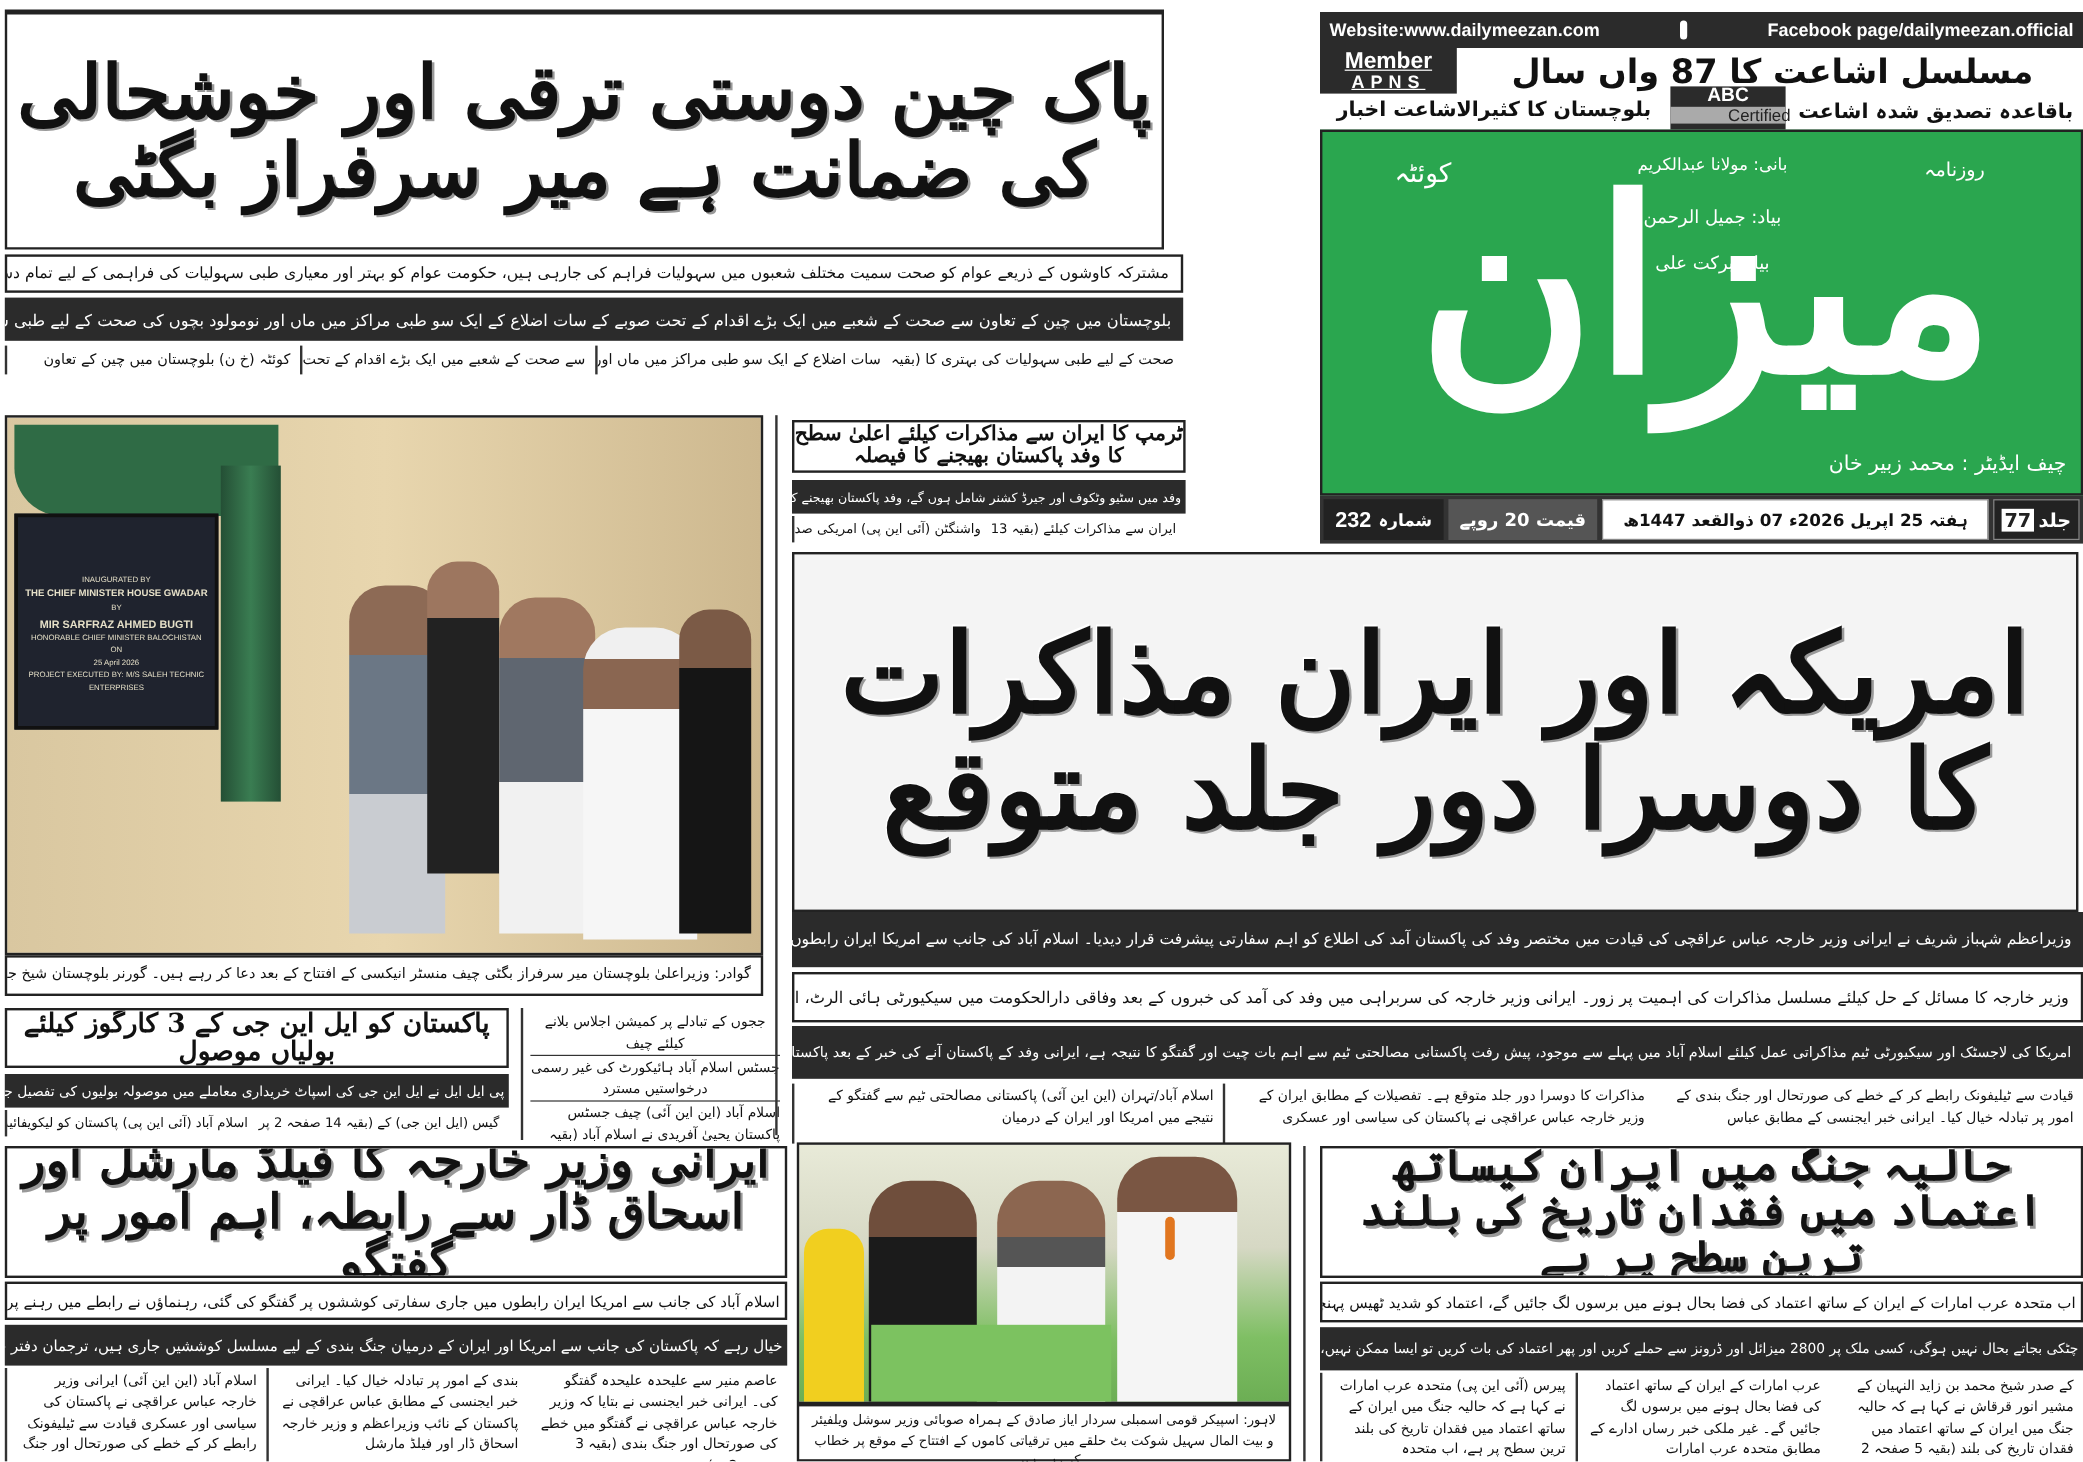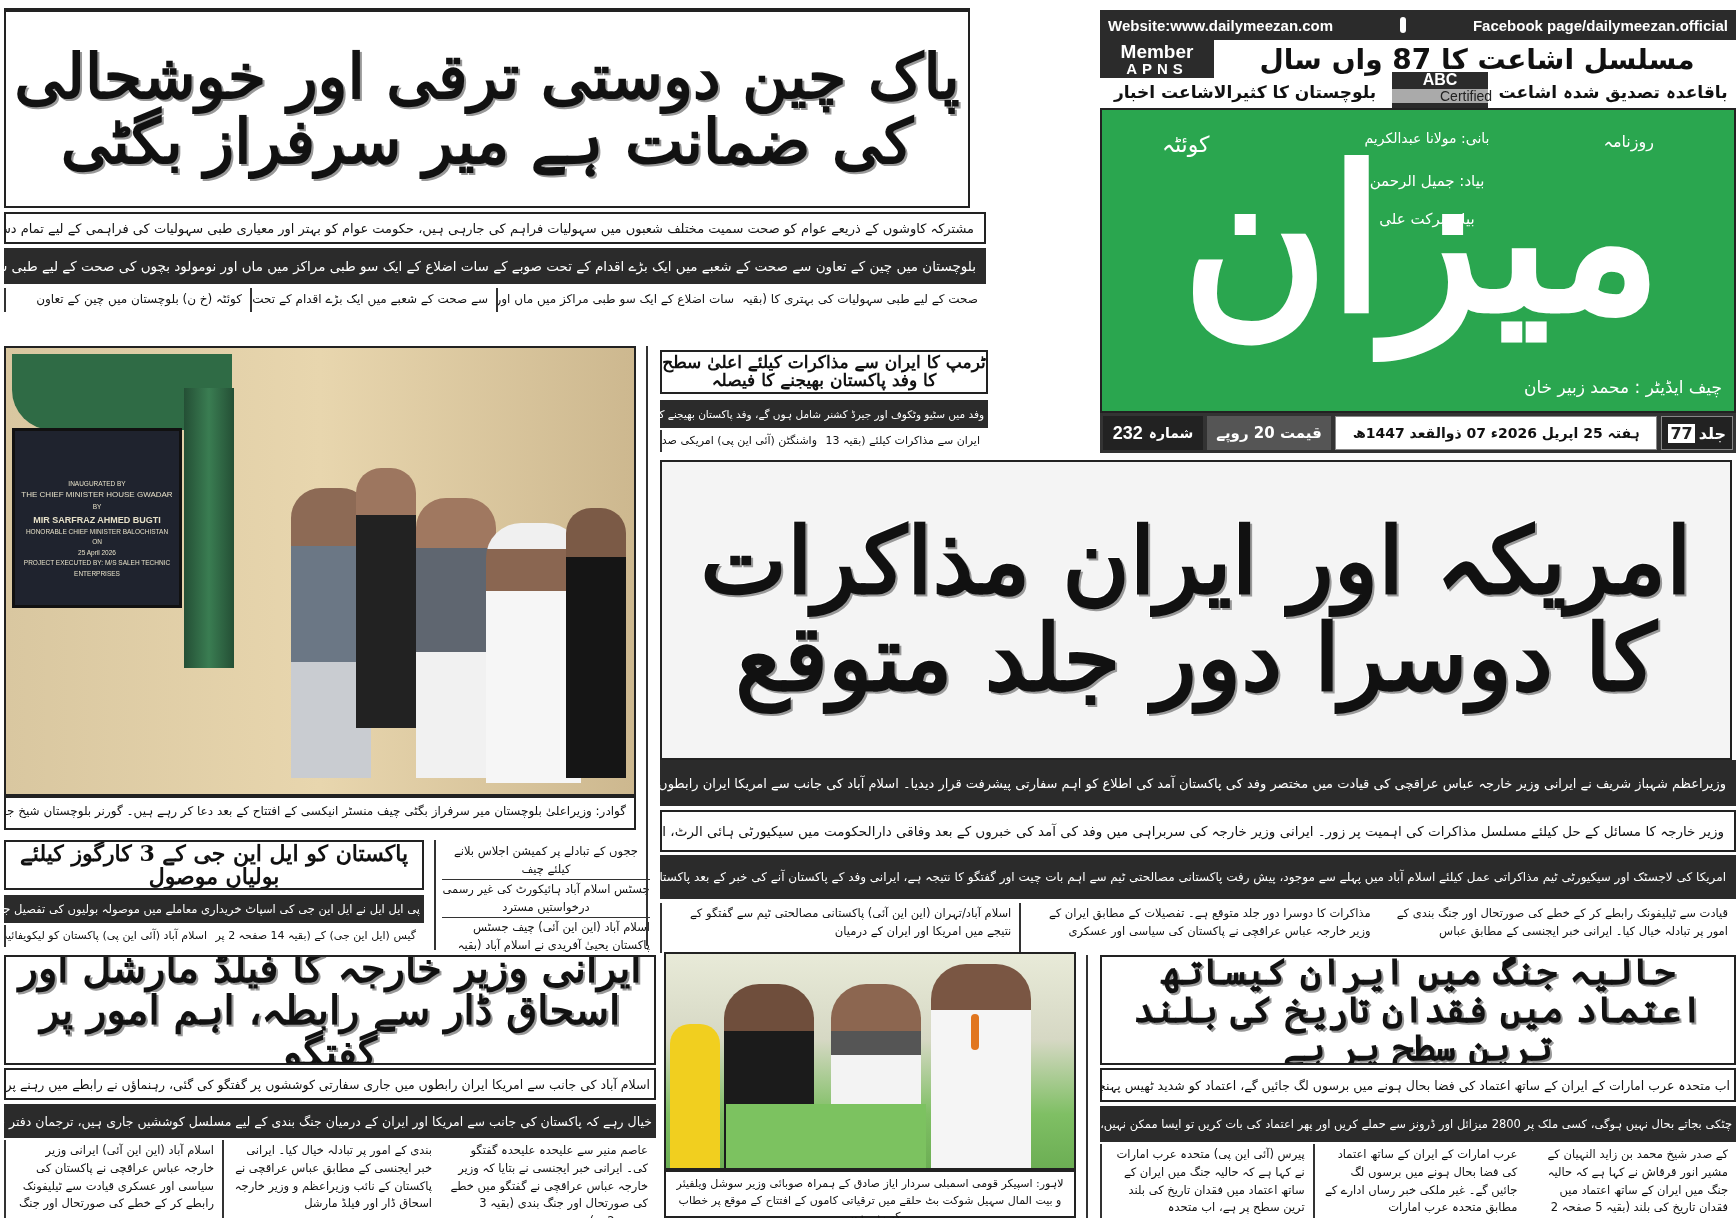--- a/index.html
+++ b/index.html
@@ -41,21 +41,21 @@
   <div>صحت کے لیے طبی سہولیات کی بہتری کا (بقیہ 2 صفحہ 2 پر)</div>
 </div>
 
 <div class="abs box photo" style="left:4px; top:346px; width:632px; height:450px; background:linear-gradient(90deg,#d9c7a0 0%,#e8d6ae 50%,#cdb88f 100%);">
 
   <div style="position:absolute; left:6px; top:6px; width:220px; height:76px; background:#2f6b45; border-radius:0 0 40px 40px;"></div>
   <div style="position:absolute; left:178px; top:40px; width:50px; height:280px; background:linear-gradient(90deg,#244f35,#3a7d52,#244f35);"></div>
 
   <div style="position:absolute; left:6px; top:80px; width:170px; height:180px; background:#1f232e; border:3px solid #111; color:#e6e0c8; text-align:center; font-family:'Liberation Sans',sans-serif; font-size:6.5px; padding-top:48px; line-height:1.6;">
     <div>INAUGURATED BY</div>
-    <div style="font-size:8px; font-weight:normal;">THE CHIEF MINISTER HOUSE GWADAR</div>
+    <div style="font-size:8px; font-weight:bold;">THE CHIEF MINISTER HOUSE GWADAR</div>
     <div>BY</div>
     <div style="font-size:9px; font-weight:bold;">MIR SARFRAZ AHMED BUGTI</div>
     <div>HONORABLE CHIEF MINISTER BALOCHISTAN</div>
     <div>ON</div>
     <div>25 April 2026</div>
     <div>PROJECT EXECUTED BY: M/S SALEH TECHNIC ENTERPRISES</div>
   </div>
 
   <div style="position:absolute; left:285px; top:140px; width:80px; height:290px; background:linear-gradient(#8d6a55 0 20%,#6b7785 20% 60%,#c9ccd1 60%); border-radius:30px 30px 0 0;"></div>
   <div style="position:absolute; left:350px; top:120px; width:60px; height:260px; background:linear-gradient(#9d765f 0 18%,#222 18%); border-radius:25px 25px 0 0;"></div>
@@ -71,21 +71,21 @@
   <div>واشنگٹن (آئی این پی) امریکی صدر ڈونلڈ ٹرمپ نے</div>
   <div>ایران سے مذاکرات کیلئے (بقیہ 13 صفحہ 2 پر)</div>
 </div>
 
 <div class="abs dark strip" style="left:1100px; top:10px; width:636px; height:30px; font-family:'Liberation Sans',sans-serif; font-size:15px; font-weight:bold; justify-content:space-between; padding:0 8px;">
   <span>Website:www.dailymeezan.com</span>
   <span style="display:inline-block; width:6px; height:16px; background:#fff; border-radius:3px;"></span>
   <span>Facebook page/dailymeezan.official</span>
 </div>
 
-<div class="abs dark" style="left:1100px; top:40px; width:114px; height:38px; text-align:center; font-family:'Liberation Sans',sans-serif; font-weight:bold; line-height:1;">
+<div class="abs dark" style="left:1100px; top:40px; width:114px; height:38px; text-align:center; font-family:'Liberation Sans',sans-serif; font-weight:bold; line-height:1;text-decoration:underline;">
   <div style="font-size:19px; margin-top:2px;">Member</div>
   <div style="font-size:15px; letter-spacing:5px;">APNS</div>
 </div>
 <div class="abs rtl" style="left:1218px; top:40px; width:518px; height:38px; font-size:28px; font-weight:bold; display:flex; align-items:center; justify-content:center; font-family:'DejaVu Sans',sans-serif;">مسلسل اشاعت کا 87 واں سال</div>
 
 <div class="abs rtl" style="left:1490px; top:78px; width:246px; height:28px; font-size:17px; font-weight:bold; display:flex; align-items:center; justify-content:center;">باقاعدہ تصدیق شدہ اشاعت</div>
 <div class="abs dark" style="left:1392px; top:72px; width:96px; height:36px; text-align:center; font-family:'Liberation Sans',sans-serif; line-height:1.05;">
   <div style="font-size:16px; font-weight:bold;">ABC</div>
   <div style="font-size:14px; background:#aaa; color:#222;padding-left:48px;">Certified</div>
 </div>

